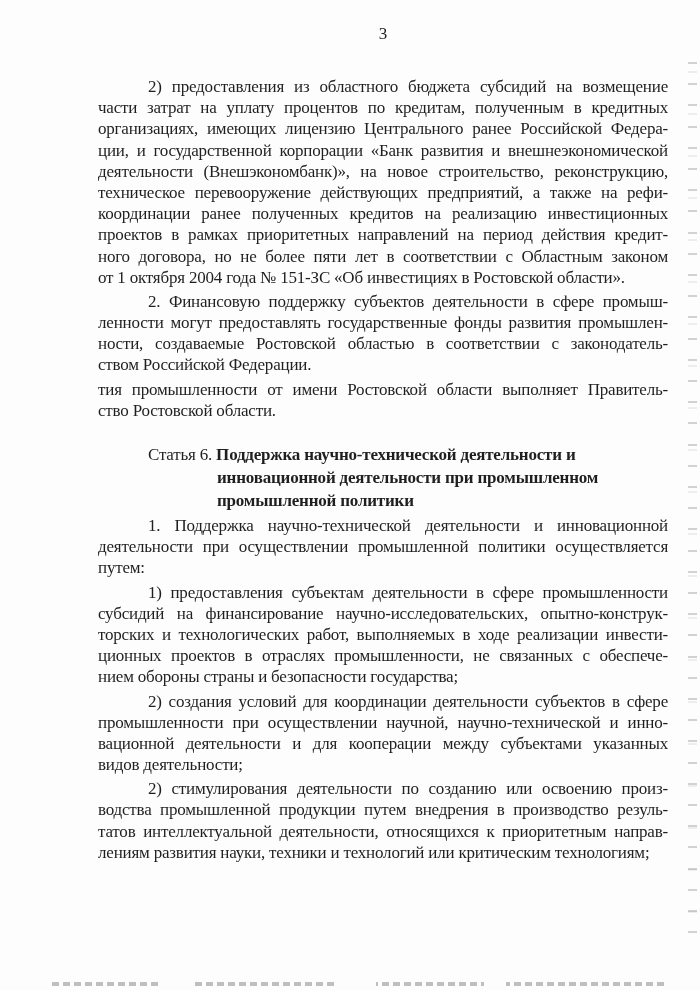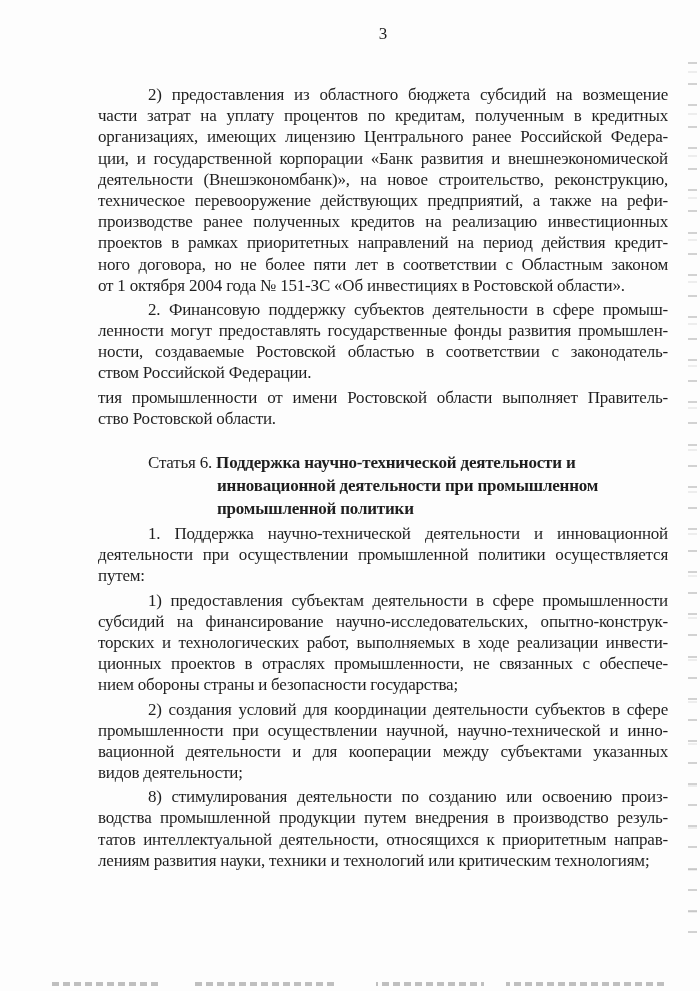--- a/index.html
+++ b/index.html
@@ -18,21 +18,21 @@
     font-size: 17px;
     line-height: 20px;
   }
   .text-body {
     position: absolute;
     left: 98px; top: 68px; width: 570px;
     font-size: 17px;
     letter-spacing: -0.2px;
   }
   .para { margin-top: 3px; }
-  .para:first-child { margin-top: 16px; }
+  .para:first-child { margin-top: 8px; }
   .line {
     line-height: 21.2px; height: 21.2px;
     overflow: hidden;
     text-align: justify;
     text-align-last: justify;
   }
   .line.last { text-align-last: left; }
   .line.indent { text-indent: 50px; }
   .article-heading { margin-top: 12px; margin-bottom: 2px; }
   .h-line { line-height: 23px; height: 23px; padding-left: 119px; font-weight: bold; }
@@ -66,21 +66,21 @@
 <div class="page-number">3</div>
 
 <div class="text-body">
     <div class="para">
       <div class="line indent">2) предоставления из областного бюджета субсидий на возмещение</div>
       <div class="line">части затрат на уплату процентов по кредитам, полученным в кредитных</div>
       <div class="line">организациях, имеющих лицензию Центрального ранее Российской Федера-</div>
       <div class="line">ции, и государственной корпорации «Банк развития и внешнеэкономической</div>
       <div class="line">деятельности (Внешэкономбанк)», на новое строительство, реконструкцию,</div>
       <div class="line">техническое перевооружение действующих предприятий, а также на рефи-</div>
-      <div class="line">производстве ранее полученных кредитов на реализацию инвестиционных</div>
+      <div class="line">координации ранее полученных кредитов на реализацию инвестиционных</div>
       <div class="line">проектов в рамках приоритетных направлений на период действия кредит-</div>
       <div class="line">ного договора, но не более пяти лет в соответствии с Областным законом</div>
       <div class="line last">от 1 октября 2004 года № 151-ЗС «Об инвестициях в Ростовской области».</div>
     </div>
     <div class="para">
       <div class="line indent">2. Финансовую поддержку субъектов деятельности в сфере промыш-</div>
       <div class="line">ленности могут предоставлять государственные фонды развития промышлен-</div>
       <div class="line">ности, создаваемые Ростовской областью в соответствии с законодатель-</div>
       <div class="line last">ством Российской Федерации.</div>
     </div>
@@ -105,21 +105,21 @@
       <div class="line">ционных проектов в отраслях промышленности, не связанных с обеспече-</div>
       <div class="line last">нием обороны страны и безопасности государства;</div>
     </div>
     <div class="para">
       <div class="line indent">2) создания условий для координации деятельности субъектов в сфере</div>
       <div class="line">промышленности при осуществлении научной, научно-технической и инно-</div>
       <div class="line">вационной деятельности и для кооперации между субъектами указанных</div>
       <div class="line last">видов деятельности;</div>
     </div>
     <div class="para">
-      <div class="line indent">8) стимулирования деятельности по созданию или освоению произ-</div>
+      <div class="line indent">2) стимулирования деятельности по созданию или освоению произ-</div>
       <div class="line">водства промышленной продукции путем внедрения в производство резуль-</div>
       <div class="line">татов интеллектуальной деятельности, относящихся к приоритетным направ-</div>
       <div class="line last">лениям развития науки, техники и технологий или критическим технологиям;</div>
     </div>
   </div>
 
 <div class="edge-marks"></div>
 
 <div class="bottom-artifact">
   <span class="gap g1"></span>

